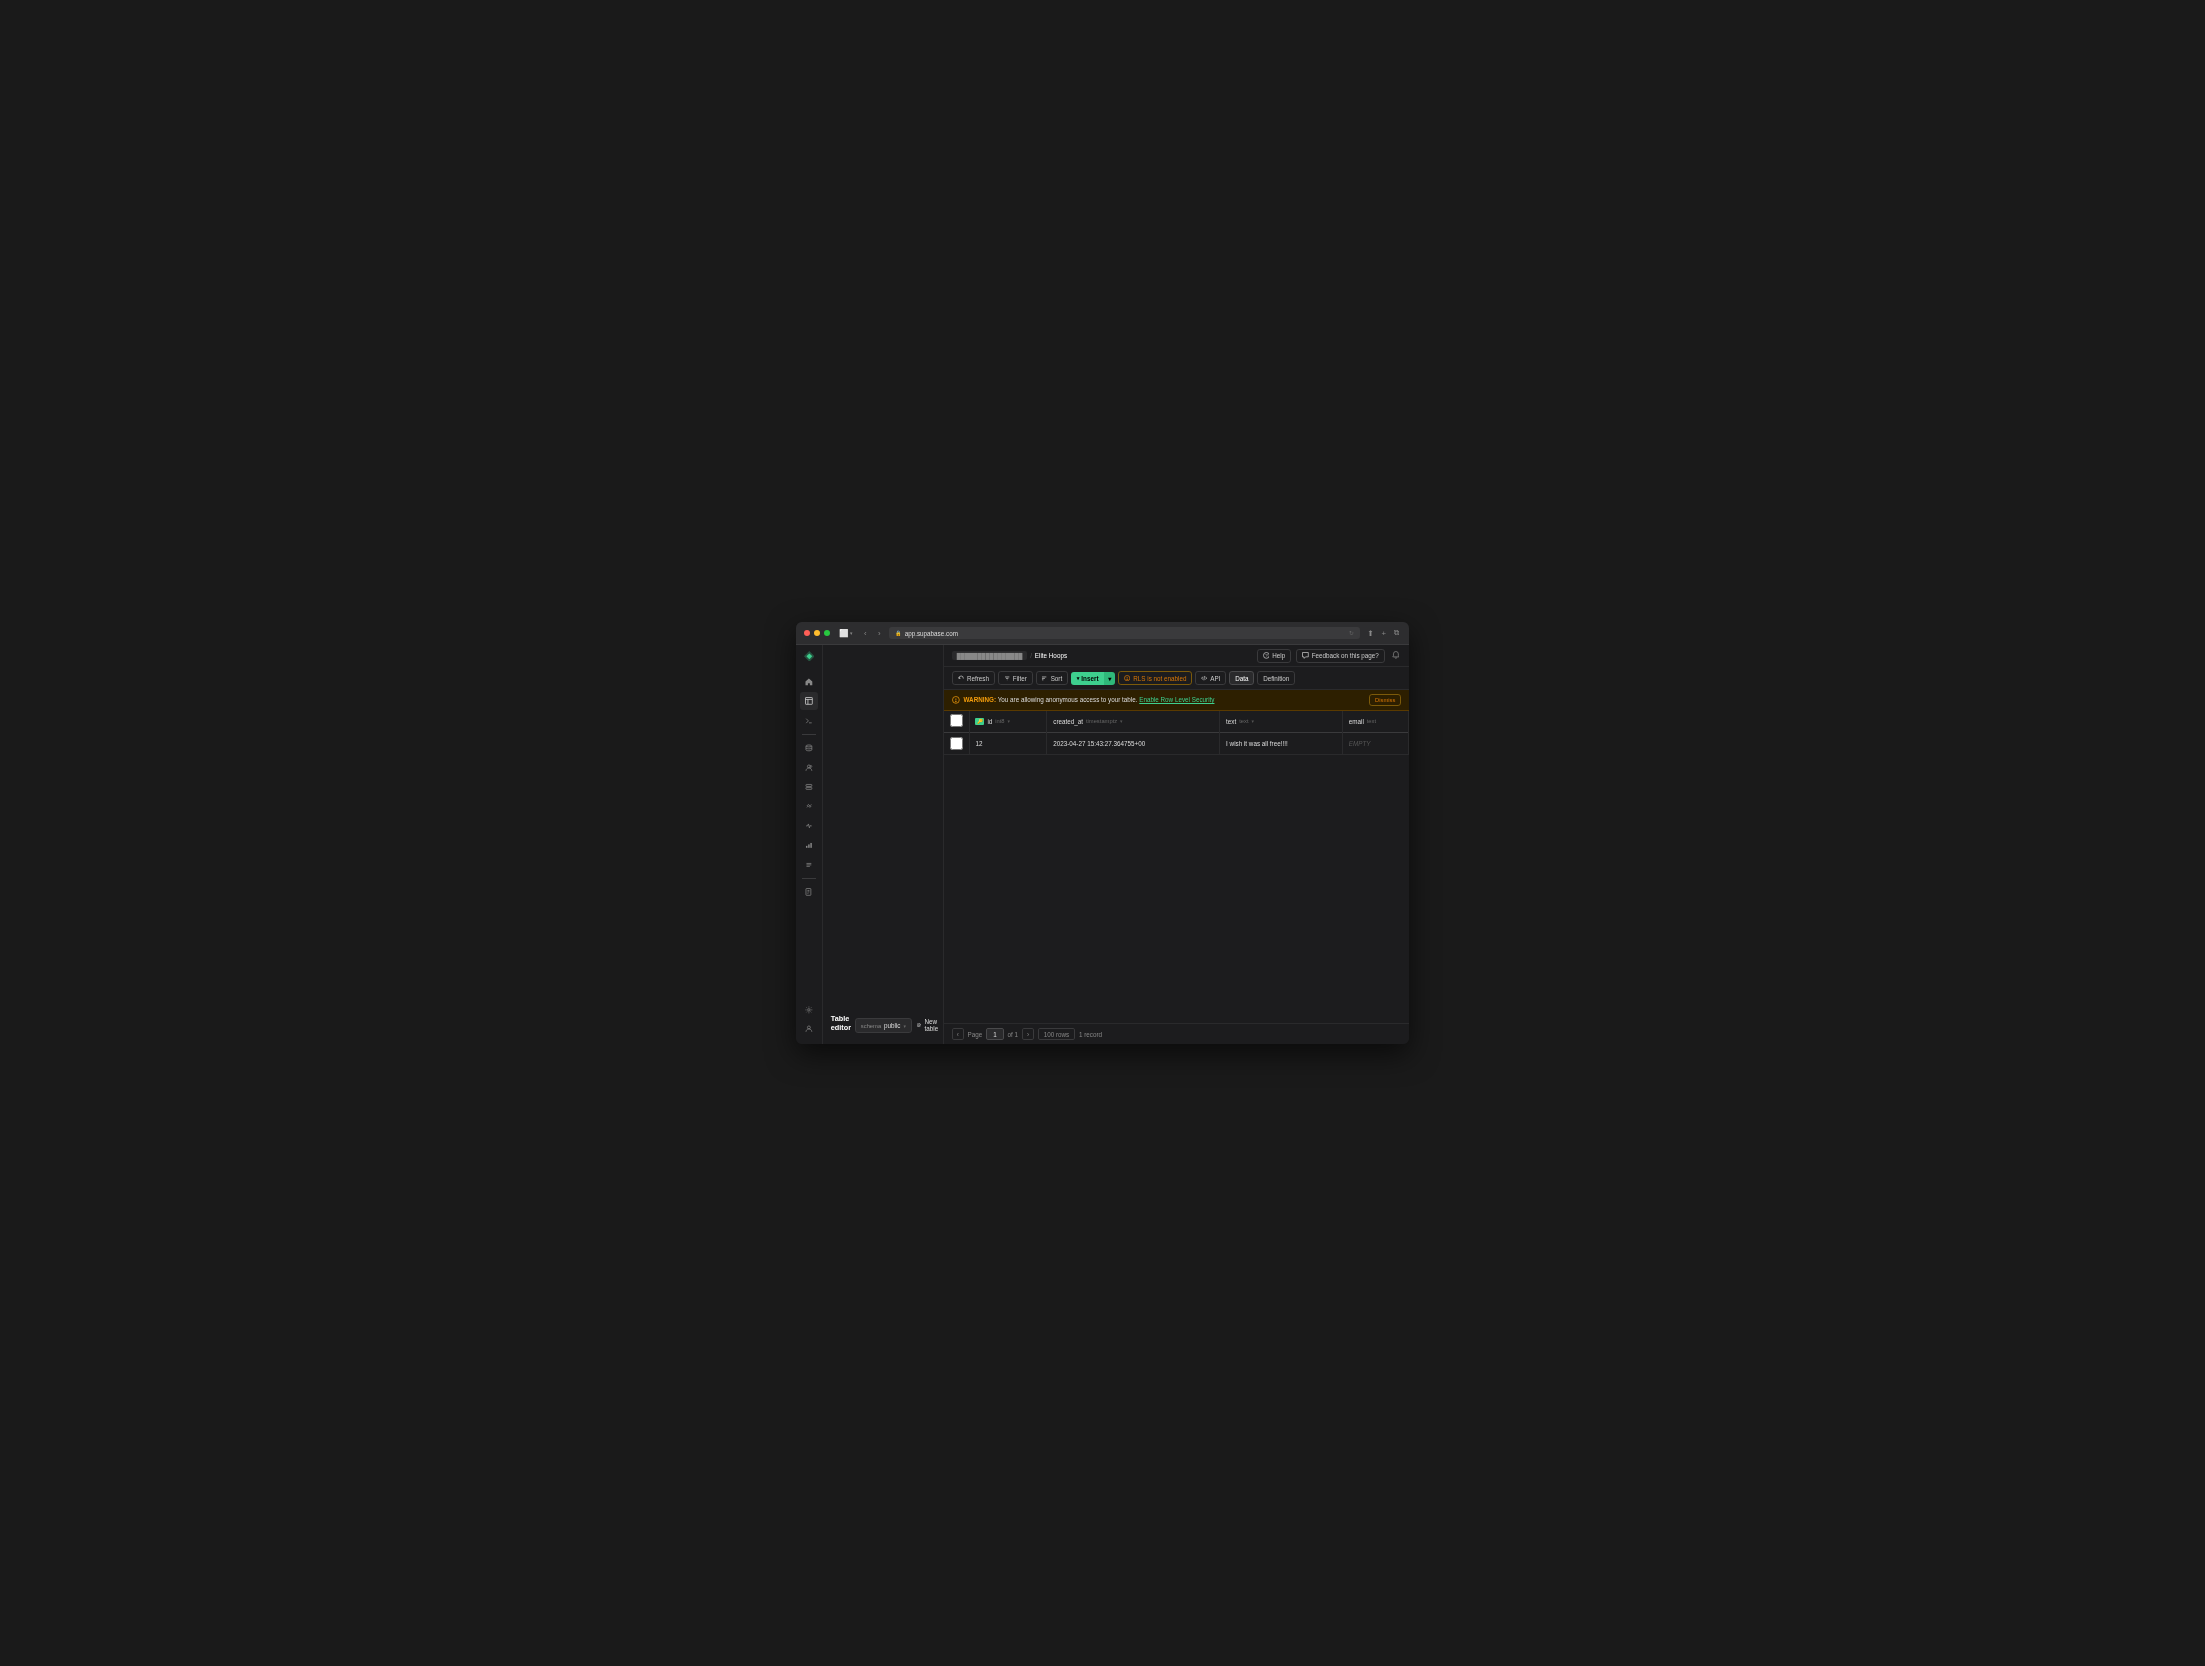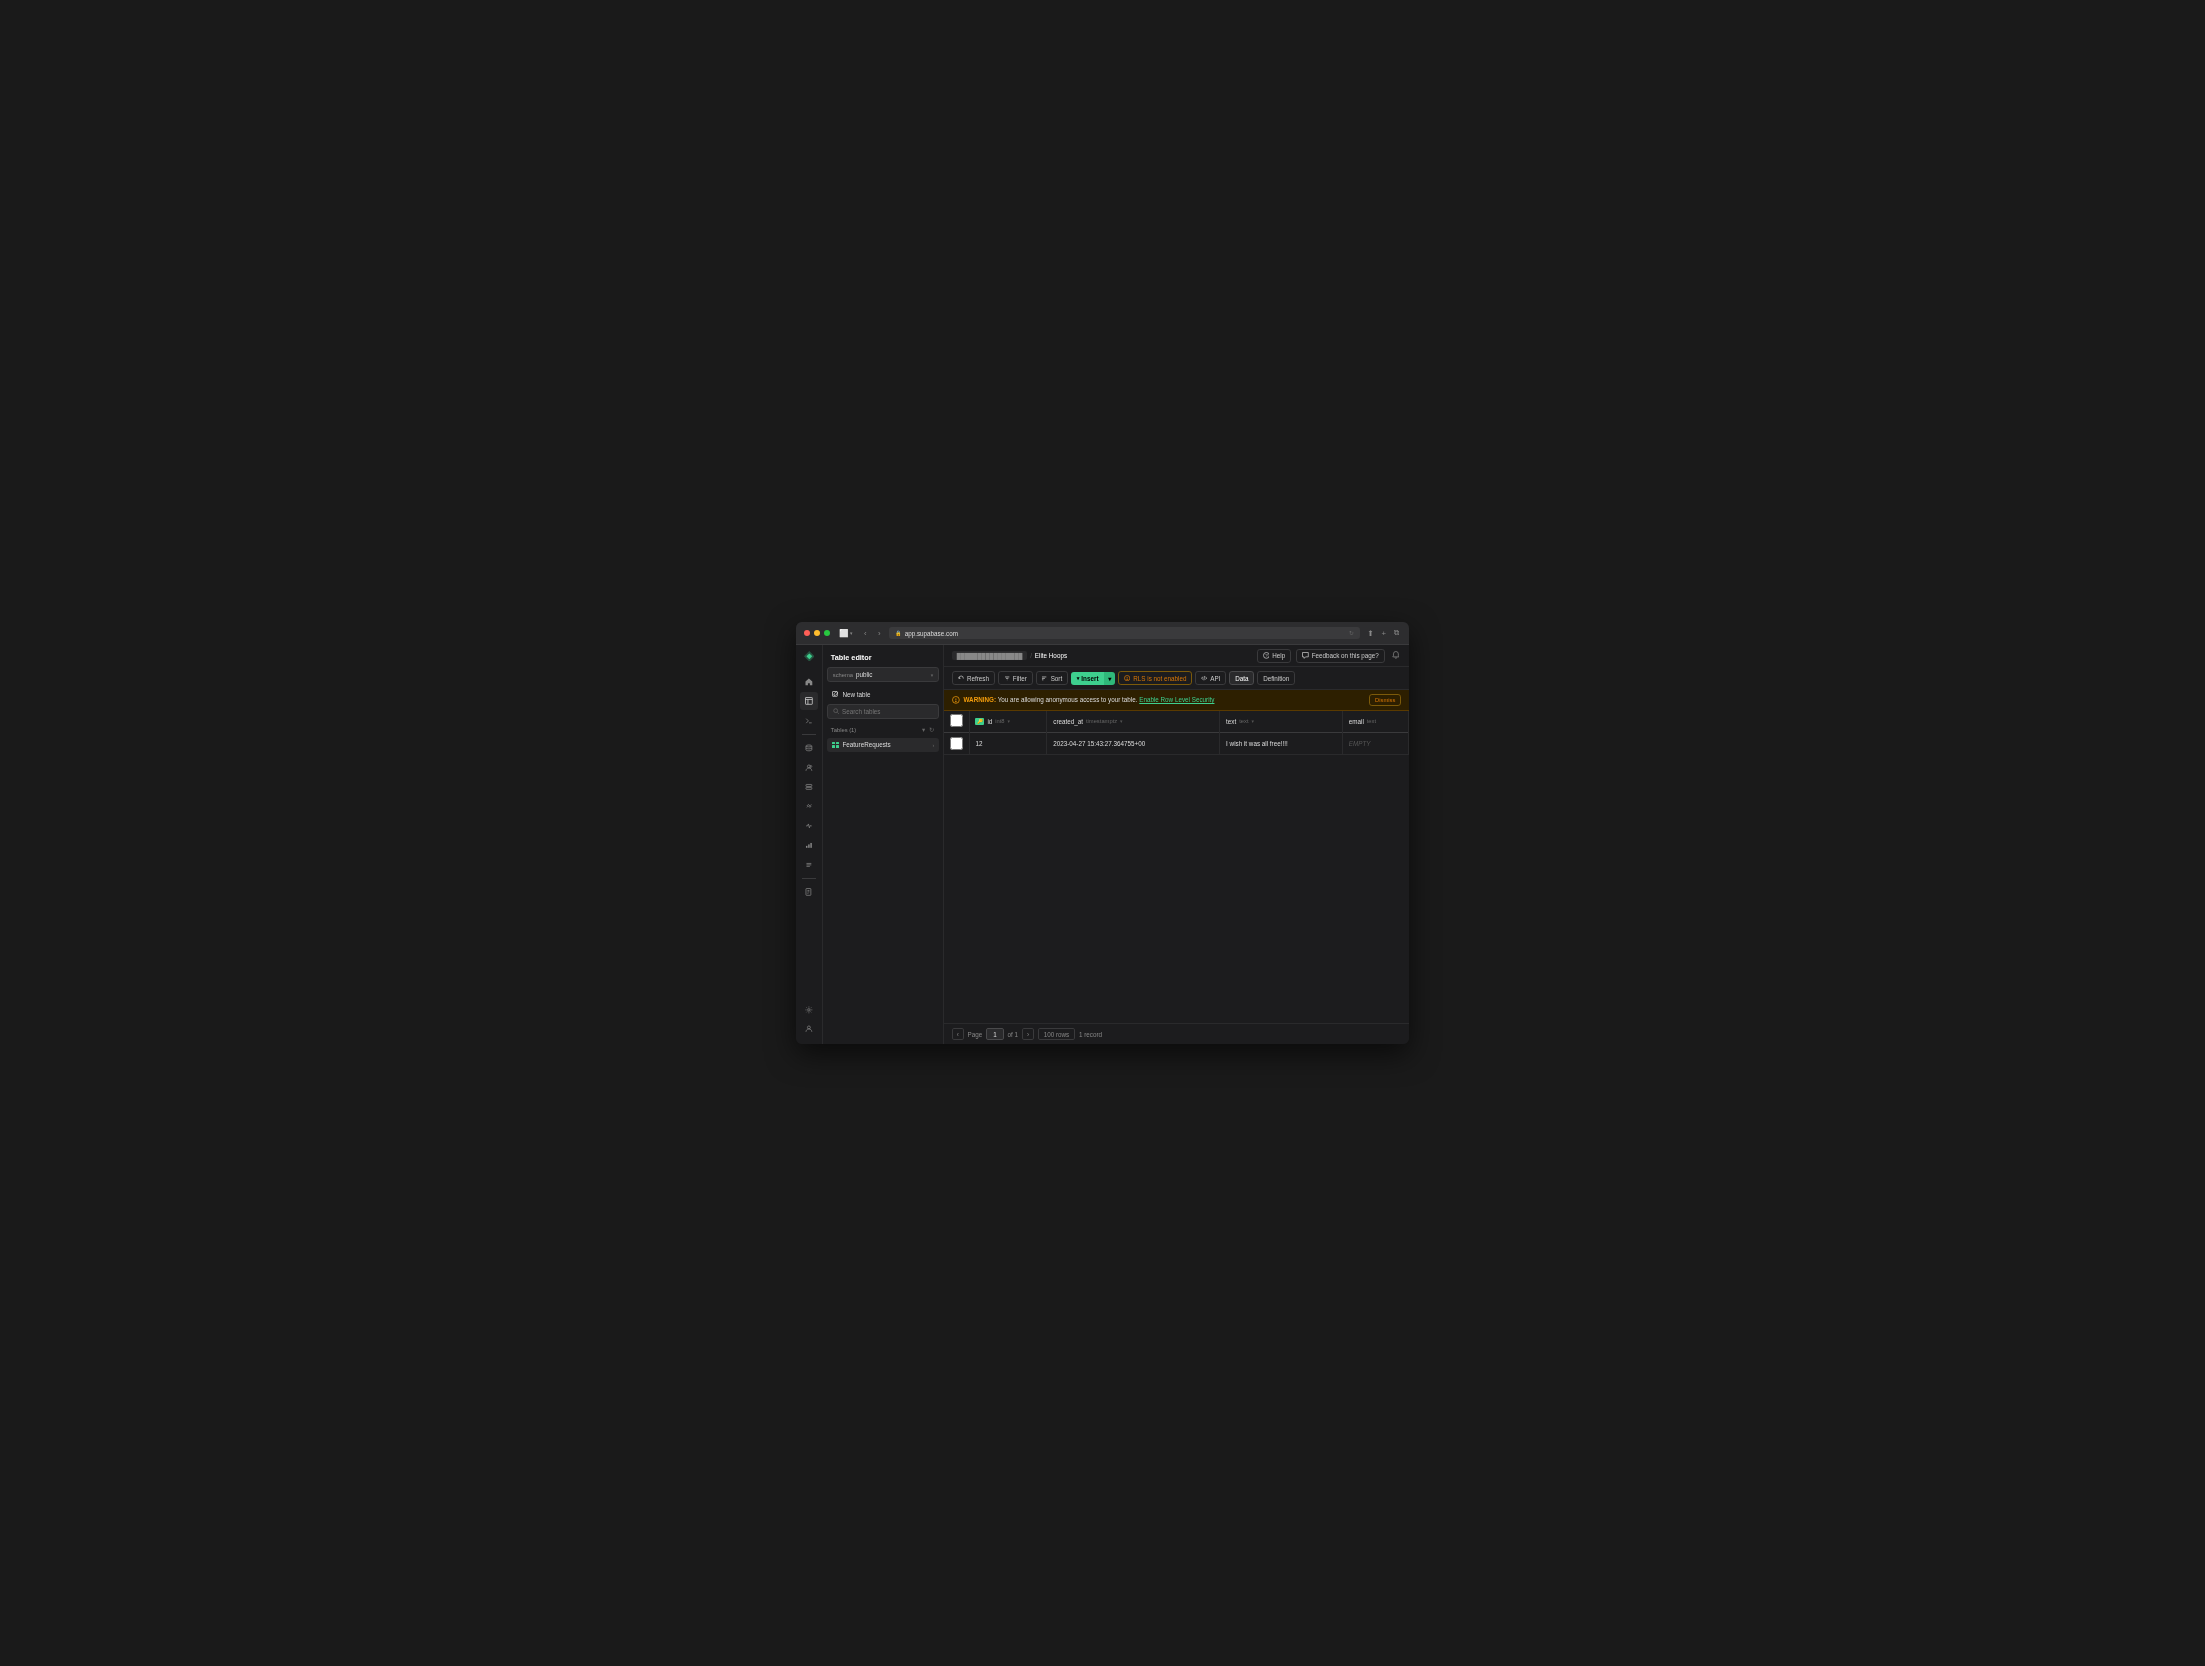--- a/index.html
+++ b/index.html
@@ -93,22 +93,22 @@
     }
     .nav-icon-btn.active { background: #2a2a2c; color: #ddd; }
     .nav-spacer { flex: 1; }
     .nav-divider { width: 13.6px; height: 0.5px; background: #3a3a3c; margin: 2.9px 0; }
     
     .sidebar {
       width: 121px;
       background: #1c1c1e;
       border-right: 0.5px solid #2a2a2c;
       display: flex;
-      flex-direction: column;
       padding: 5.8px 3.9px;
+      align-items: flex-end;
     }
     .sidebar-title {
       color: #fff;
       font-size: 7.3px;
       font-weight: 600;
       padding: 1.9px 3.9px 5.8px;
     }
     .schema-selector {
       display: flex;
       align-items: center;

